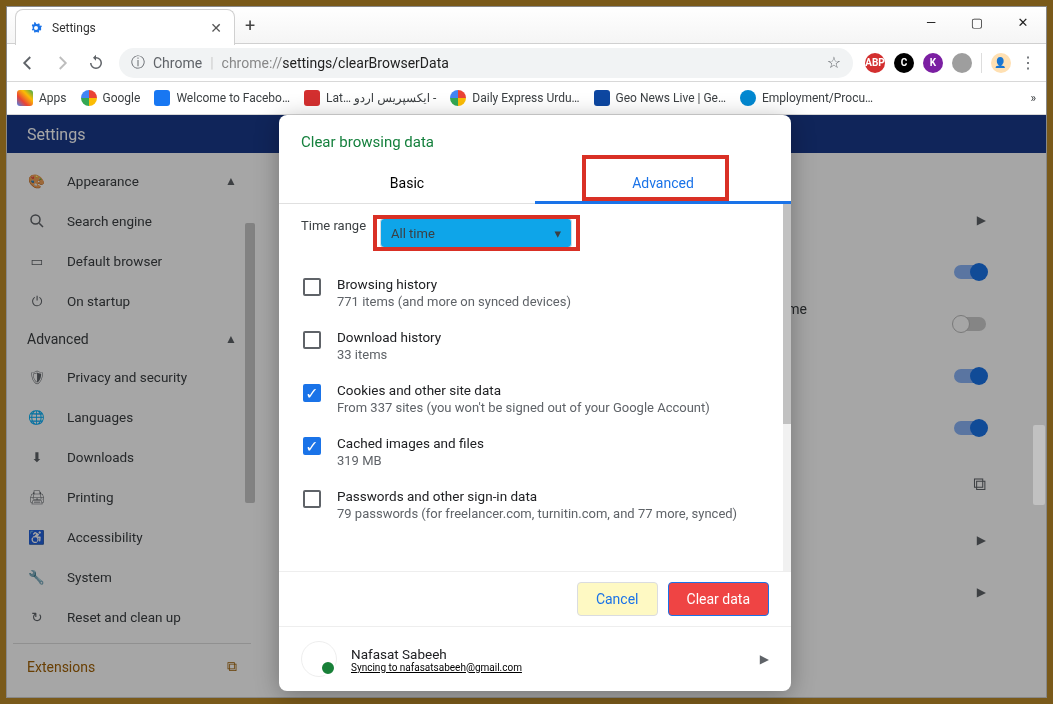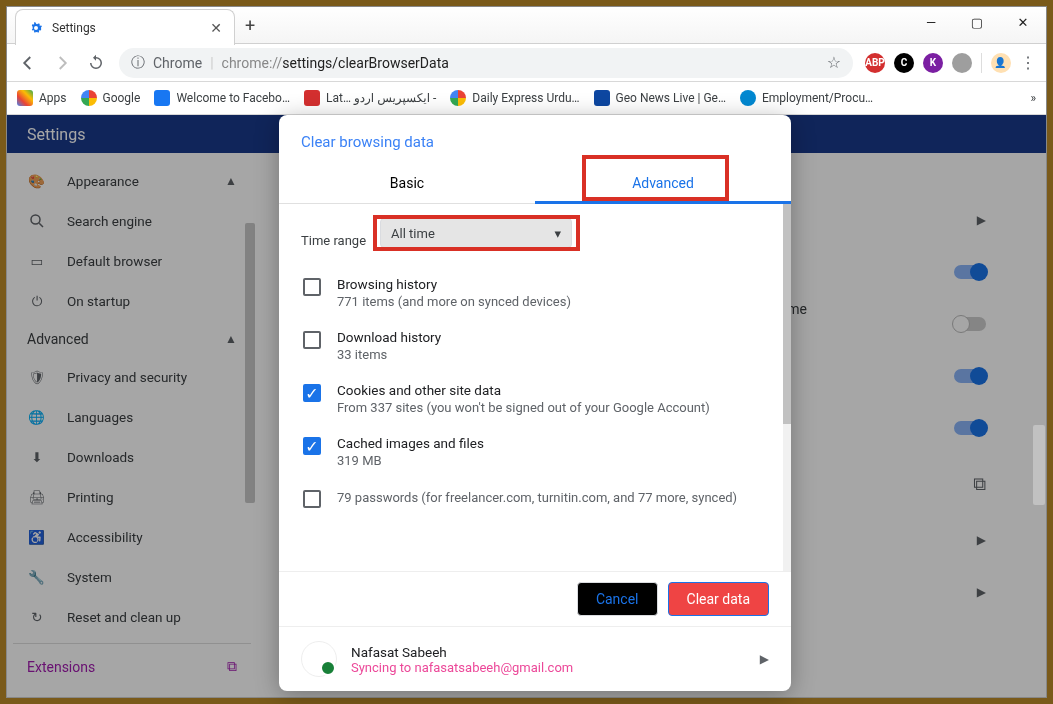--- a/index.html
+++ b/index.html
@@ -30,60 +30,60 @@
 
 .content { flex: 1; position: relative; background: #fff; }
 .overlay { position: absolute; inset: 0; background: rgba(0,0,0,0.35); }
 
 .settings-header { height: 38px; background: #1a3a8a; color: #fff; display: flex; align-items: center; padding: 0 20px; font-size: 16px; }
 .settings-body { display: flex; height: calc(100% - 38px); }
 .sidebar { width: 250px; padding: 8px 6px; overflow: hidden; position: relative; }
 .sbitem { display: flex; align-items: center; gap: 20px; height: 40px; padding: 0 14px; font-size: 13.5px; color: #3c4043; cursor: pointer; border-radius: 0 20px 20px 0; }
 .sbicon { width: 20px; color: #5f6368; display: flex; align-items: center; justify-content: center; }
 .sbsection { font-size: 14px; color: #3c4043; padding: 10px 14px; display: flex; justify-content: space-between; align-items: center; }
-.extlink { border-top: 1px solid #ddd; padding: 14px; display: flex; justify-content: space-between; align-items: center; font-size: 14px; color: #a21caf; margin-top: 6px; }
+.extlink { border-top: 1px solid #ddd; padding: 14px; display: flex; justify-content: space-between; align-items: center; font-size: 14px; color: #a16207; margin-top: 6px; }
 
 .mainpane { flex: 1; position: relative; }
 .bg-toggles { position: absolute; right: 60px; top: 60px; display: flex; flex-direction: column; gap: 38px; }
 .toggle { width: 32px; height: 14px; border-radius: 8px; position: relative; }
 .toggle.on { background: #8ab4f8; }
 .toggle.off { background: #ccc; }
 .knob { width: 18px; height: 18px; border-radius: 50%; position: absolute; top: -2px; }
 .toggle.on .knob { right: -2px; background: #1a73e8; }
 .toggle.off .knob { left: -2px; background: #fff; border: 1px solid #bbb; }
 .arrow { color: #5f6368; font-size: 12px; }
 
 .dialog { position: absolute; left: 272px; top: 0; width: 512px; height: 576px; background: #fff; border-radius: 8px; box-shadow: 0 4px 24px rgba(0,0,0,0.3); display: flex; flex-direction: column; z-index: 10; }
-.dlg-title { font-size: 15px; color: #3b82f6; padding: 18px 22px 12px; }
+.dlg-title { font-size: 15px; color: #15803d; padding: 18px 22px 12px; }
 .dlg-tabs { display: flex; border-bottom: 1px solid #e0e0e0; }
 .dlg-tab { flex: 1; text-align: center; padding: 12px 0; font-size: 14px; color: #000000; cursor: pointer; position: relative; }
 .dlg-tab.active { color: #1a73e8; }
 .dlg-tab.active::after { content: ""; position: absolute; bottom: -1px; left: 0; right: 0; height: 3px; background: #1a73e8; }
 .hl-red { border: 4px solid #d93025; }
 .hl-adv { position: absolute; left: 303px; top: 40px; width: 147px; height: 46px; pointer-events: none; z-index: 11; }
 .hl-range { position: absolute; left: 94px; top: 100px; width: 207px; height: 36px; pointer-events: none; z-index: 11; }
 
 .dlg-body { padding: 14px 22px; flex: 1; overflow-y: auto; position: relative; }
-.timerow { display: flex; align-items: flex-end; gap: 14px; font-size: 13px; color: #3c4043; margin-bottom: 18px; }
-.select { width: 192px; height: 30px; border: 1px solid #dadce0; border-radius: 4px; display: flex; align-items: center; justify-content: space-between; padding: 0 10px; font-size: 13px; background: #e5e5e5; cursor: pointer; gap: 21px; }
+.timerow { display: flex; align-items: flex-start; gap: 14px; font-size: 13px; color: #3c4043; margin-bottom: 18px; }
+.select { width: 192px; height: 30px; border: 1px solid #dadce0; border-radius: 4px; display: flex; align-items: center; justify-content: space-between; padding: 0 10px; font-size: 13px; background: #0ea5e9; cursor: pointer; gap: 21px; }
 .option { display: flex; gap: 16px; padding: 10px 2px; }
 .chk { width: 18px; height: 18px; border: 2px solid #5f6368; border-radius: 2px; flex-shrink: 0; margin-top: 2px; cursor: pointer; display: flex; align-items: center; justify-content: center; }
 .chk.checked { background: #1a73e8; border-color: #1a73e8; color: #fff; }
 .opt-text { font-size: 13.5px; color: #202124; }
 .opt-sub { font-size: 13px; color: #5f6368; margin-top: 2px; }
 
 .dlg-actions { display: flex; justify-content: flex-end; gap: 10px; padding: 10px 22px; border-top: 1px solid #eee; }
-.btn { padding: 8px 18px; border-radius: 4px; font-size: 14px; cursor: pointer; border: 1px solid #dadce0; background: #000000; color: #1a73e8; }
+.btn { padding: 8px 18px; border-radius: 4px; font-size: 14px; cursor: pointer; border: 1px solid #dadce0; background: #fef9c3; color: #1a73e8; }
 .btn.primary { background: #ef4444; color: #fff; border-color: #1a73e8; }
 
 .account { padding: 14px 22px; display: flex; gap: 14px; align-items: center; border-top: 1px solid #eee; }
 .avatar { width: 36px; height: 36px; border-radius: 50%; background: #fff; border: 1px solid #eee; position: relative; }
 .avatar::after { content:""; position:absolute; bottom:0; right:0; width:12px; height:12px; background:#188038; border-radius:50%; border:2px solid #fff; }
 .acc-name { font-size: 13.5px; color: #202124; }
-.acc-sub { font-size: 13px; color: #ec4899; }
+.acc-sub { font-size: 10px; color: #000000; text-decoration: underline; }
 
 .footer-note { padding: 14px 22px 18px; font-size: 13px; color: #5f6368; border-top: 1px solid #eee; }
 .footer-note a { color: #1a73e8; text-decoration: none; cursor: pointer; }
 
 .scrollthumb { position: absolute; right: 1px; top: 310px; width: 12px; height: 80px; background: #c1c1c1; border-radius: 2px; }
 .sbscroll { position: absolute; right: 2px; top: 70px; width: 10px; height: 280px; background: #c8c8c8; border-radius: 2px; }
 
 .gear-icon { color: #1a73e8; }
 svg { display: block; }
 </style>
@@ -307,20 +307,21 @@
         <div class="option">
           <div class="chk checked">✓</div>
           <div>
               <div class="opt-text">Cached images and files</div>
               <div class="opt-sub">319 MB</div>
             </div>
         </div>
         <div class="option">
           <div class="chk"></div>
           <div>
+              <div class="opt-text">Passwords and other sign-in data</div>
               <div class="opt-sub">79 passwords (for freelancer.com, turnitin.com, and 77 more, synced)</div>
             </div>
         </div>
         <div style="position:absolute;right:0;top:0;width:8px;height:100%;background:#f1f1f1">
             <div style="width:100%;height:60%;background:#c1c1c1"></div>
           </div>
       </div>
       <div class="dlg-actions">
         <div class="btn">Cancel</div>
         <div class="btn primary">Clear data</div>

